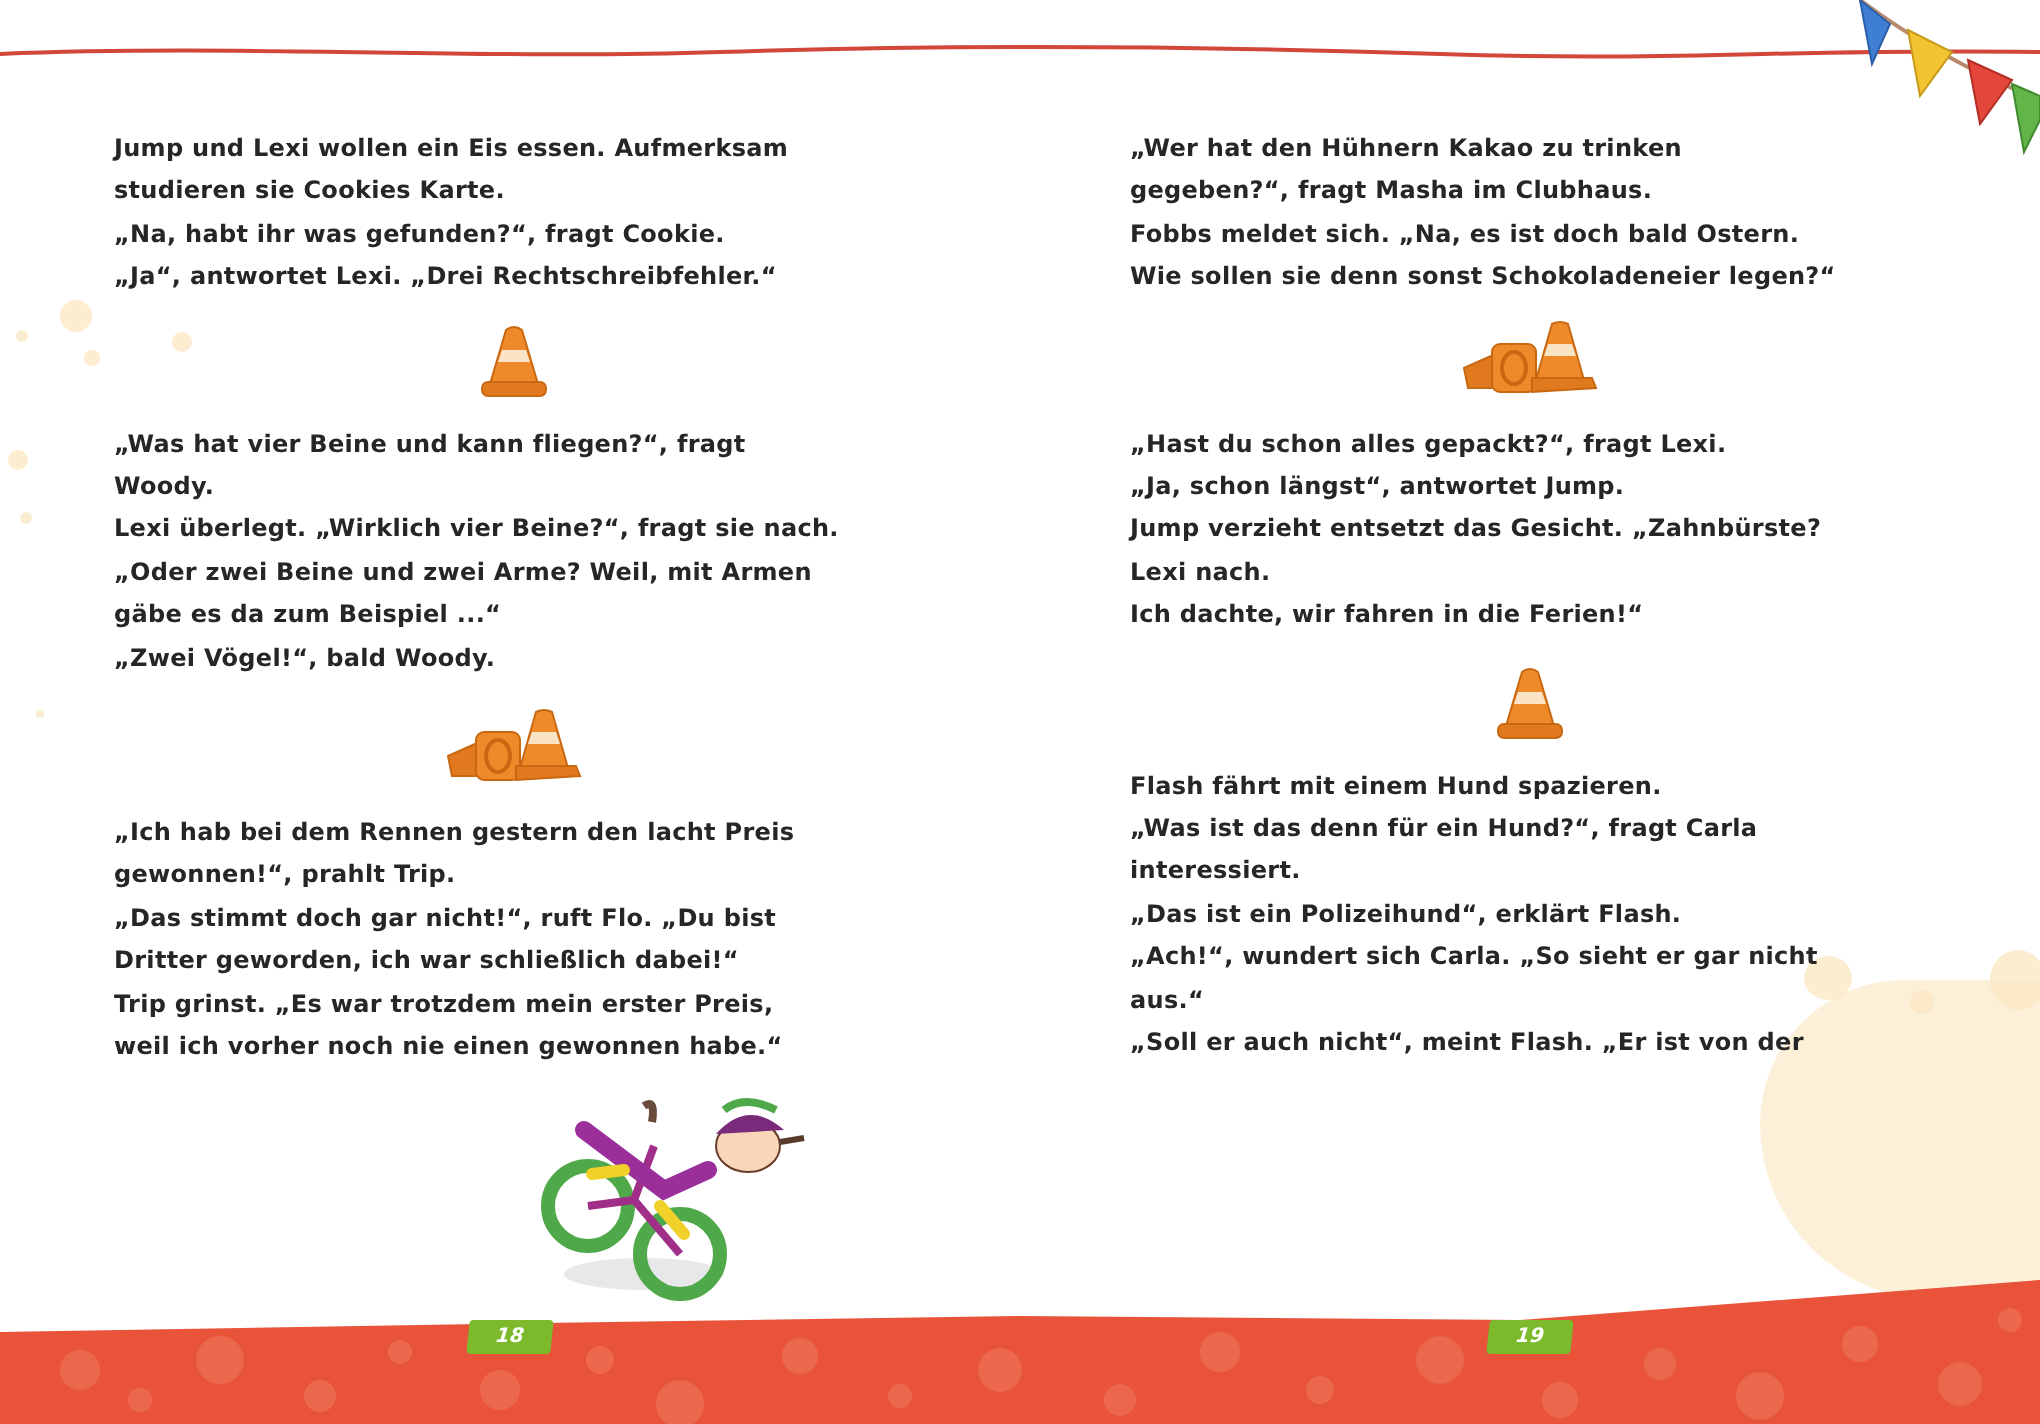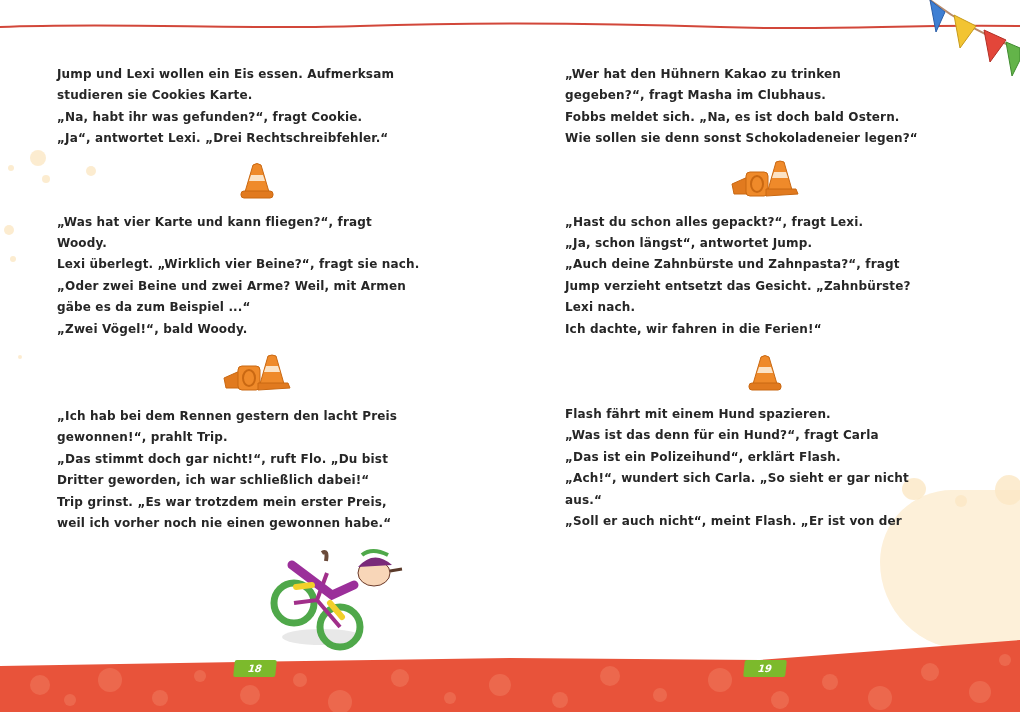--- a/index.html
+++ b/index.html
@@ -75,21 +75,21 @@
 
   <div class="cone-row single">
     <svg width="36" height="38" viewBox="0 0 36 38">
       <path d="M14 3 Q18 0 22 3 L30 30 L6 30 Z" fill="#ef8a2a" stroke="#c96812" stroke-width="1"></path>
       <path d="M12 13 L24 13 L26 19 L10 19 Z" fill="#fbe3c6"></path>
       <rect x="2" y="29" width="32" height="7" rx="3" fill="#e17a1f" stroke="#c96812" stroke-width="1"></rect>
     </svg>
   </div>
 
   <div class="joke">
-    <p>„Was hat vier Karte und kann fliegen?“, fragt</p>
+    <p>„Was hat vier Beine und kann fliegen?“, fragt</p>
     <p>Woody.</p>
     <p>Lexi überlegt. „Wirklich vier Beine?“, fragt sie nach.</p>
     <p>„Oder zwei Beine und zwei Arme? Weil, mit Armen</p>
     <p>gäbe es da zum Beispiel ...“</p>
     <p>„Zwei Vögel!“, bald Woody.</p>
   </div>
 
   <div class="cone-row" style="margin-top:14px;">
     <svg width="70" height="40" viewBox="0 0 70 40">
       <path d="M2 24 L20 16 L24 34 L4 34 Z" fill="#e17a1f" stroke="#c96812" stroke-width="1"></path>
@@ -141,37 +141,37 @@
       <ellipse cx="27" cy="24" rx="6" ry="8" fill="none" stroke="#c96812" stroke-width="2"></ellipse>
       <path d="M46 2 Q50 0 54 2 L62 30 L38 30 Z" fill="#ef8a2a" stroke="#c96812" stroke-width="1"></path>
       <path d="M44 12 L56 12 L58 18 L42 18 Z" fill="#fbe3c6"></path>
       <path d="M36 29 L66 29 L68 34 L36 36 Z" fill="#e17a1f" stroke="#c96812" stroke-width="1"></path>
     </svg>
   </div>
 
   <div class="joke">
     <p>„Hast du schon alles gepackt?“, fragt Lexi.</p>
     <p>„Ja, schon längst“, antwortet Jump.</p>
-    <p>„Auch deine Zahnbürste und Zahnpasta?“, fragt</p>
     <p>Jump verzieht entsetzt das Gesicht. „Zahnbürste?</p>
     <p>Lexi nach.</p>
     <p>Ich dachte, wir fahren in die Ferien!“</p>
   </div>
 
   <div class="cone-row single" style="margin-top:12px;">
     <svg width="36" height="38" viewBox="0 0 36 38">
       <path d="M14 3 Q18 0 22 3 L30 30 L6 30 Z" fill="#ef8a2a" stroke="#c96812" stroke-width="1"></path>
       <path d="M12 13 L24 13 L26 19 L10 19 Z" fill="#fbe3c6"></path>
       <rect x="2" y="29" width="32" height="7" rx="3" fill="#e17a1f" stroke="#c96812" stroke-width="1"></rect>
     </svg>
   </div>
 
   <div class="joke">
     <p>Flash fährt mit einem Hund spazieren.</p>
     <p>„Was ist das denn für ein Hund?“, fragt Carla</p>
+    <p>interessiert.</p>
     <p>„Das ist ein Polizeihund“, erklärt Flash.</p>
     <p>„Ach!“, wundert sich Carla. „So sieht er gar nicht</p>
     <p>aus.“</p>
     <p>„Soll er auch nicht“, meint Flash. „Er ist von der</p>
   </div>
 </div>
 
 <svg class="footer" viewBox="0 0 1020 72" preserveAspectRatio="none">
   <path d="M0 26 L 240 22 L 510 18 L 760 20 L 1020 0 L 1020 72 L 0 72 Z" fill="#e8533a"></path>
   <g fill="#f07a5e" opacity="0.55">

